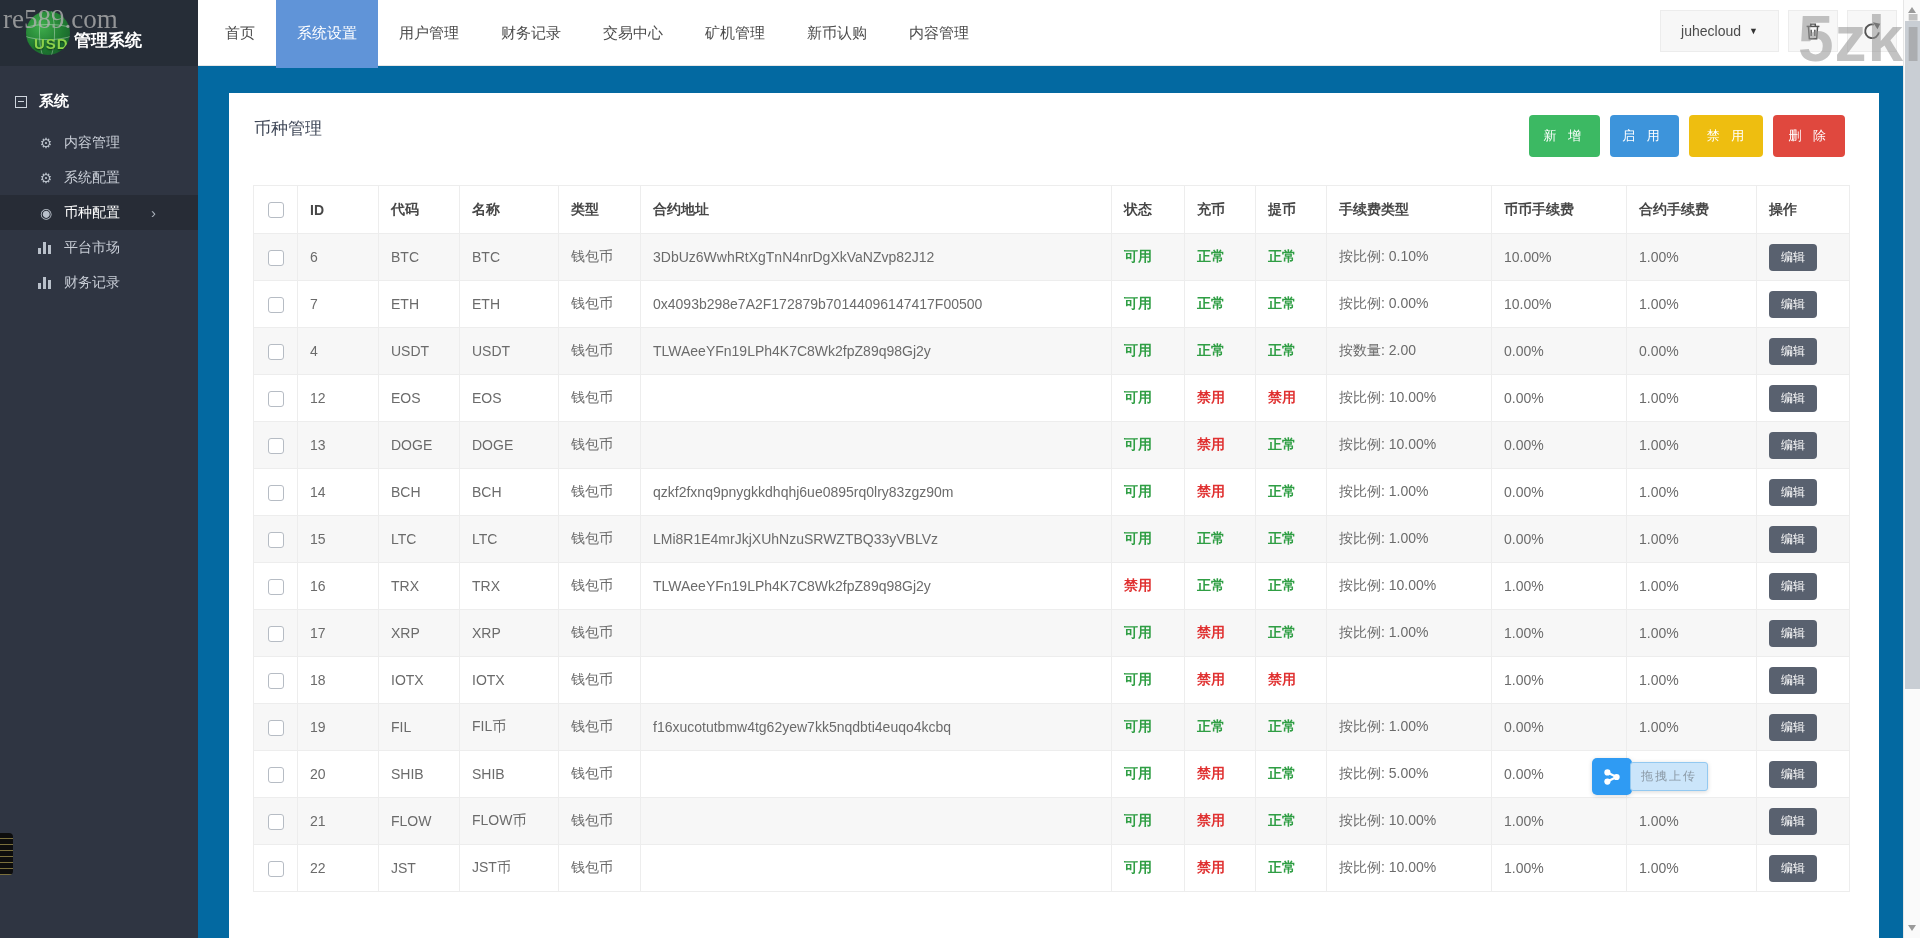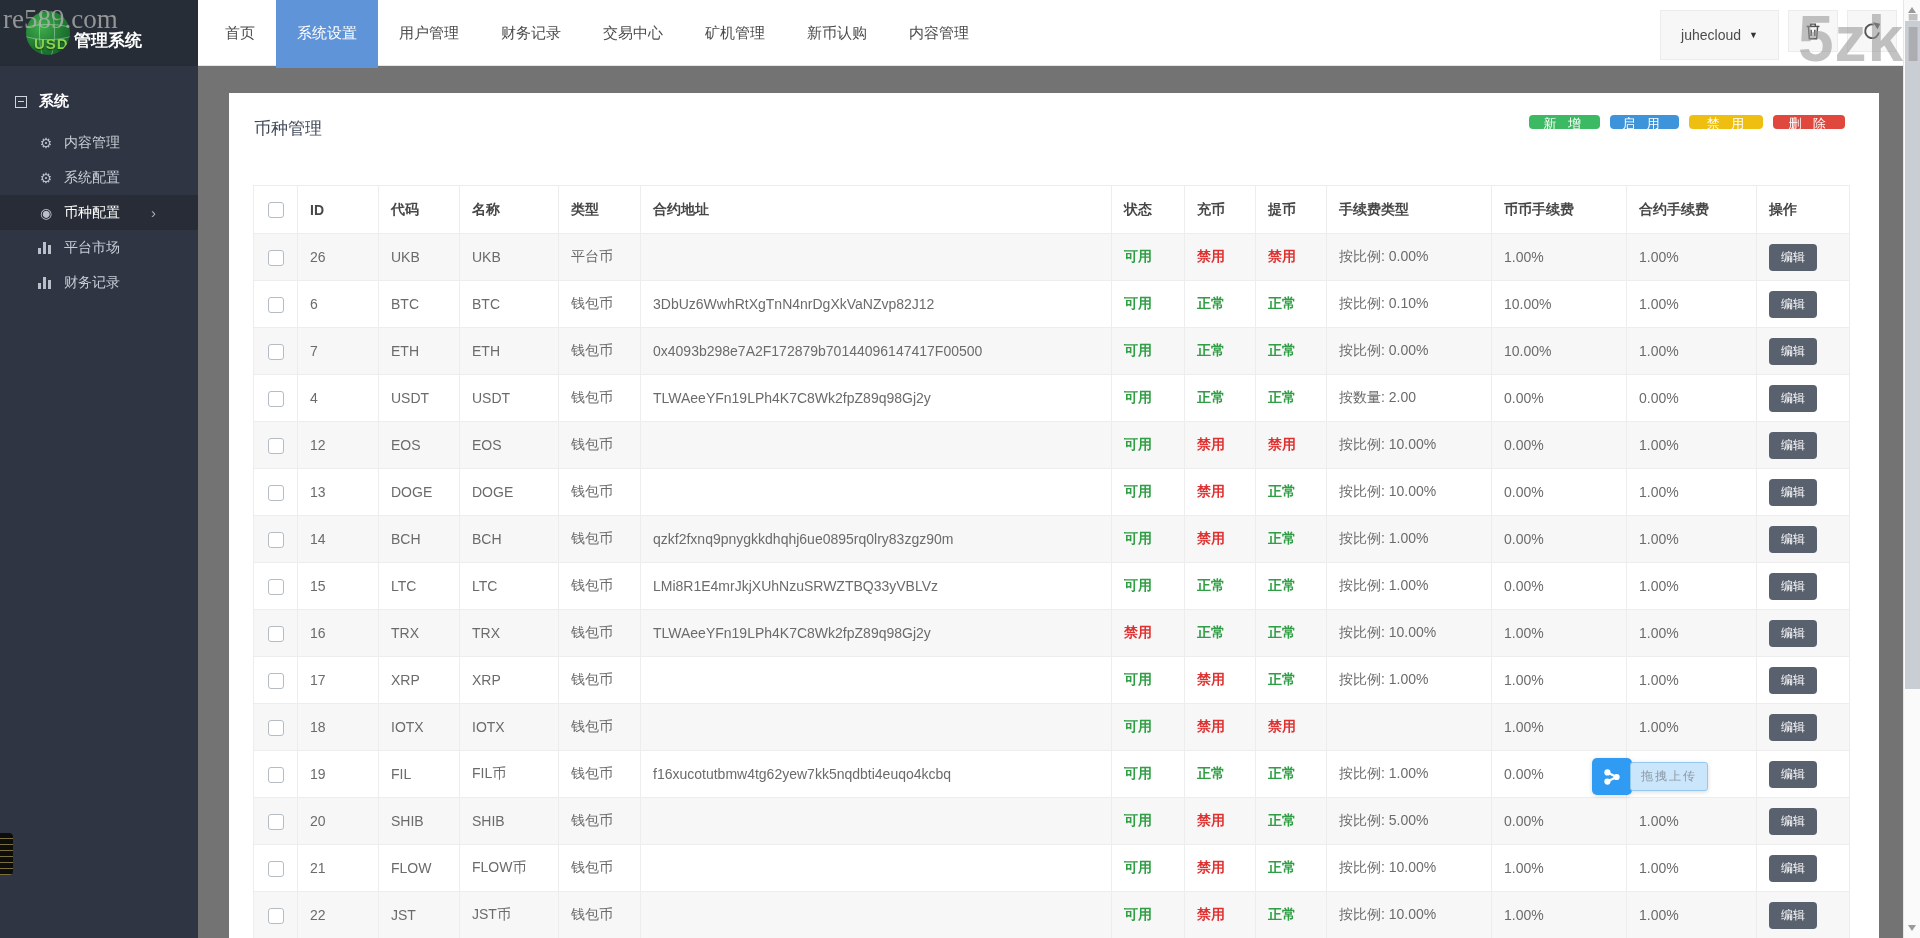--- a/index.html
+++ b/index.html
@@ -18,21 +18,21 @@
   .globe i.lat { left:-6px; right:-6px; top:13px; height:16px; }
   .globe i.lon { top:-6px; bottom:-6px; left:13px; width:16px; }
   .globe-brand { position:absolute; left:8px; top:24px; color:#8bd14a; font-weight:bold;
     font-size:15px; letter-spacing:1px; text-shadow:0 1px 2px rgba(0,0,0,.6); }
   .logo-title { color:#fff; font-size:17px; font-weight:bold; margin-left:4px; margin-top:14px; }
   .nav { display:flex; margin-left:6px; }
   .nav-item { height:68px; line-height:66px; padding:0 21px; font-size:15px; color:#4c4c4c;
     cursor:pointer; }
   .nav-item.active { background:#6094d8; color:#fff; }
   .topbar-right { position:absolute; right:23px; top:10px; display:flex; gap:9px; }
-  .user-dd { height:50px; min-width:119px; background:#f7f7f7; border:1px solid #ececec;
+  .user-dd { height:42px; min-width:119px; background:#f7f7f7; border:1px solid #ececec;
     display:flex; align-items:center; justify-content:center; gap:8px; font-size:14px;
     color:#4c4c4c; cursor:pointer; padding:0 12px; }
   .caret { font-size:9px; color:#333; }
   .icon-btn { width:50px; height:42px; background:#f7f7f7; border:1px solid #ececec;
     display:flex; align-items:center; justify-content:center; cursor:pointer; }
 
   
   .sidebar { position:absolute; left:0; top:66px; width:198px; height:872px; background:#2f3542; z-index:10; }
   .side-section { display:flex; align-items:center; gap:12px; padding:26px 0 14px 15px;
     color:#fff; font-size:15px; font-weight:bold; cursor:pointer; }
@@ -40,25 +40,25 @@
   .minus-box::after { content:""; position:absolute; left:2px; right:2px; top:4.5px; height:1px; background:#cfd5dd; }
   .side-item { height:35px; display:flex; align-items:center; padding-left:38px; gap:10px;
     color:#c8cdd6; font-size:14px; cursor:pointer; position:relative; }
   .side-item.active { background:#272c36; color:#fff; }
   .side-item .chev { position:absolute; right:42px; font-size:15px; color:#aab1bb; }
   .side-ico { width:16px; text-align:center; font-size:14px; color:#b9c0ca; font-style:normal; }
   .bars { display:inline-flex; align-items:flex-end; gap:2px; height:12px; }
   .bars b { width:3px; background:#b9c0ca; display:block; }
 
   
-  .content { position:absolute; left:198px; top:66px; right:0; bottom:0; background:#737373; }
+  .content { position:absolute; left:198px; top:66px; right:0; bottom:0; background:#0369a1; }
   .card { position:absolute; left:31px; top:27px; width:1650px; height:900px; background:#fff; }
   .page-title { position:absolute; left:25px; top:24px; font-size:17px; color:#3f4757; }
   .actions { position:absolute; top:22px; right:34px; display:flex; gap:10px; }
-  .actions button { height:14px; padding:0 15px; border:none; border-radius:4px; color:#fff;
+  .actions button { height:42px; padding:0 15px; border:none; border-radius:4px; color:#fff;
     font-size:13px; letter-spacing:4px; cursor:pointer; font-family:inherit; }
   .actions button:nth-child(1){ background:var(--add); }
   .actions button:nth-child(2){ background:var(--enable);padding-left:12px; }
   .actions button:nth-child(3){ background:var(--disable);padding-left:18px; }
   .actions button:nth-child(4){ background:var(--delete); }
 
   
   .tbl-wrap { position:absolute; left:24px; top:92px; }
   table { border-collapse:collapse; table-layout:fixed; width:1596px; font-size:14px; }
   th, td { border:1px solid #ededed; padding:0 0 0 12px; text-align:left; overflow:hidden;
@@ -225,35 +225,20 @@
             <th>提币</th>
             <th>手续费类型</th>
             <th>币币手续费</th>
             <th>合约手续费</th>
             <th>操作</th>
           </tr>
         </thead>
         <tbody>
             <tr>
     <td class="col-check"><span class="checkbox c-check"></span></td>
-    <td class="c-id">26</td>
-    <td class="c-code">UKB</td>
-    <td class="c-name">UKB</td>
-    <td class="c-type">平台币</td>
-    <td class="c-contract"></td>
-    <td class="st c-status ok">可用</td>
-    <td class="st c-deposit off">禁用</td>
-    <td class="st c-withdraw off">禁用</td>
-    <td class="c-feetype">按比例: 0.00%</td>
-    <td class="c-coinfee">1.00%</td>
-    <td class="c-contractfee">1.00%</td>
-    <td><button class="edit-btn c-edit-btn">编辑</button></td>
-  </tr>
-            <tr>
-    <td class="col-check"><span class="checkbox c-check"></span></td>
     <td class="c-id">6</td>
     <td class="c-code">BTC</td>
     <td class="c-name">BTC</td>
     <td class="c-type">钱包币</td>
     <td class="c-contract">3DbUz6WwhRtXgTnN4nrDgXkVaNZvp82J12</td>
     <td class="st c-status ok">可用</td>
     <td class="st c-deposit ok">正常</td>
     <td class="st c-withdraw ok">正常</td>
     <td class="c-feetype">按比例: 0.10%</td>
     <td class="c-coinfee">10.00%</td>

